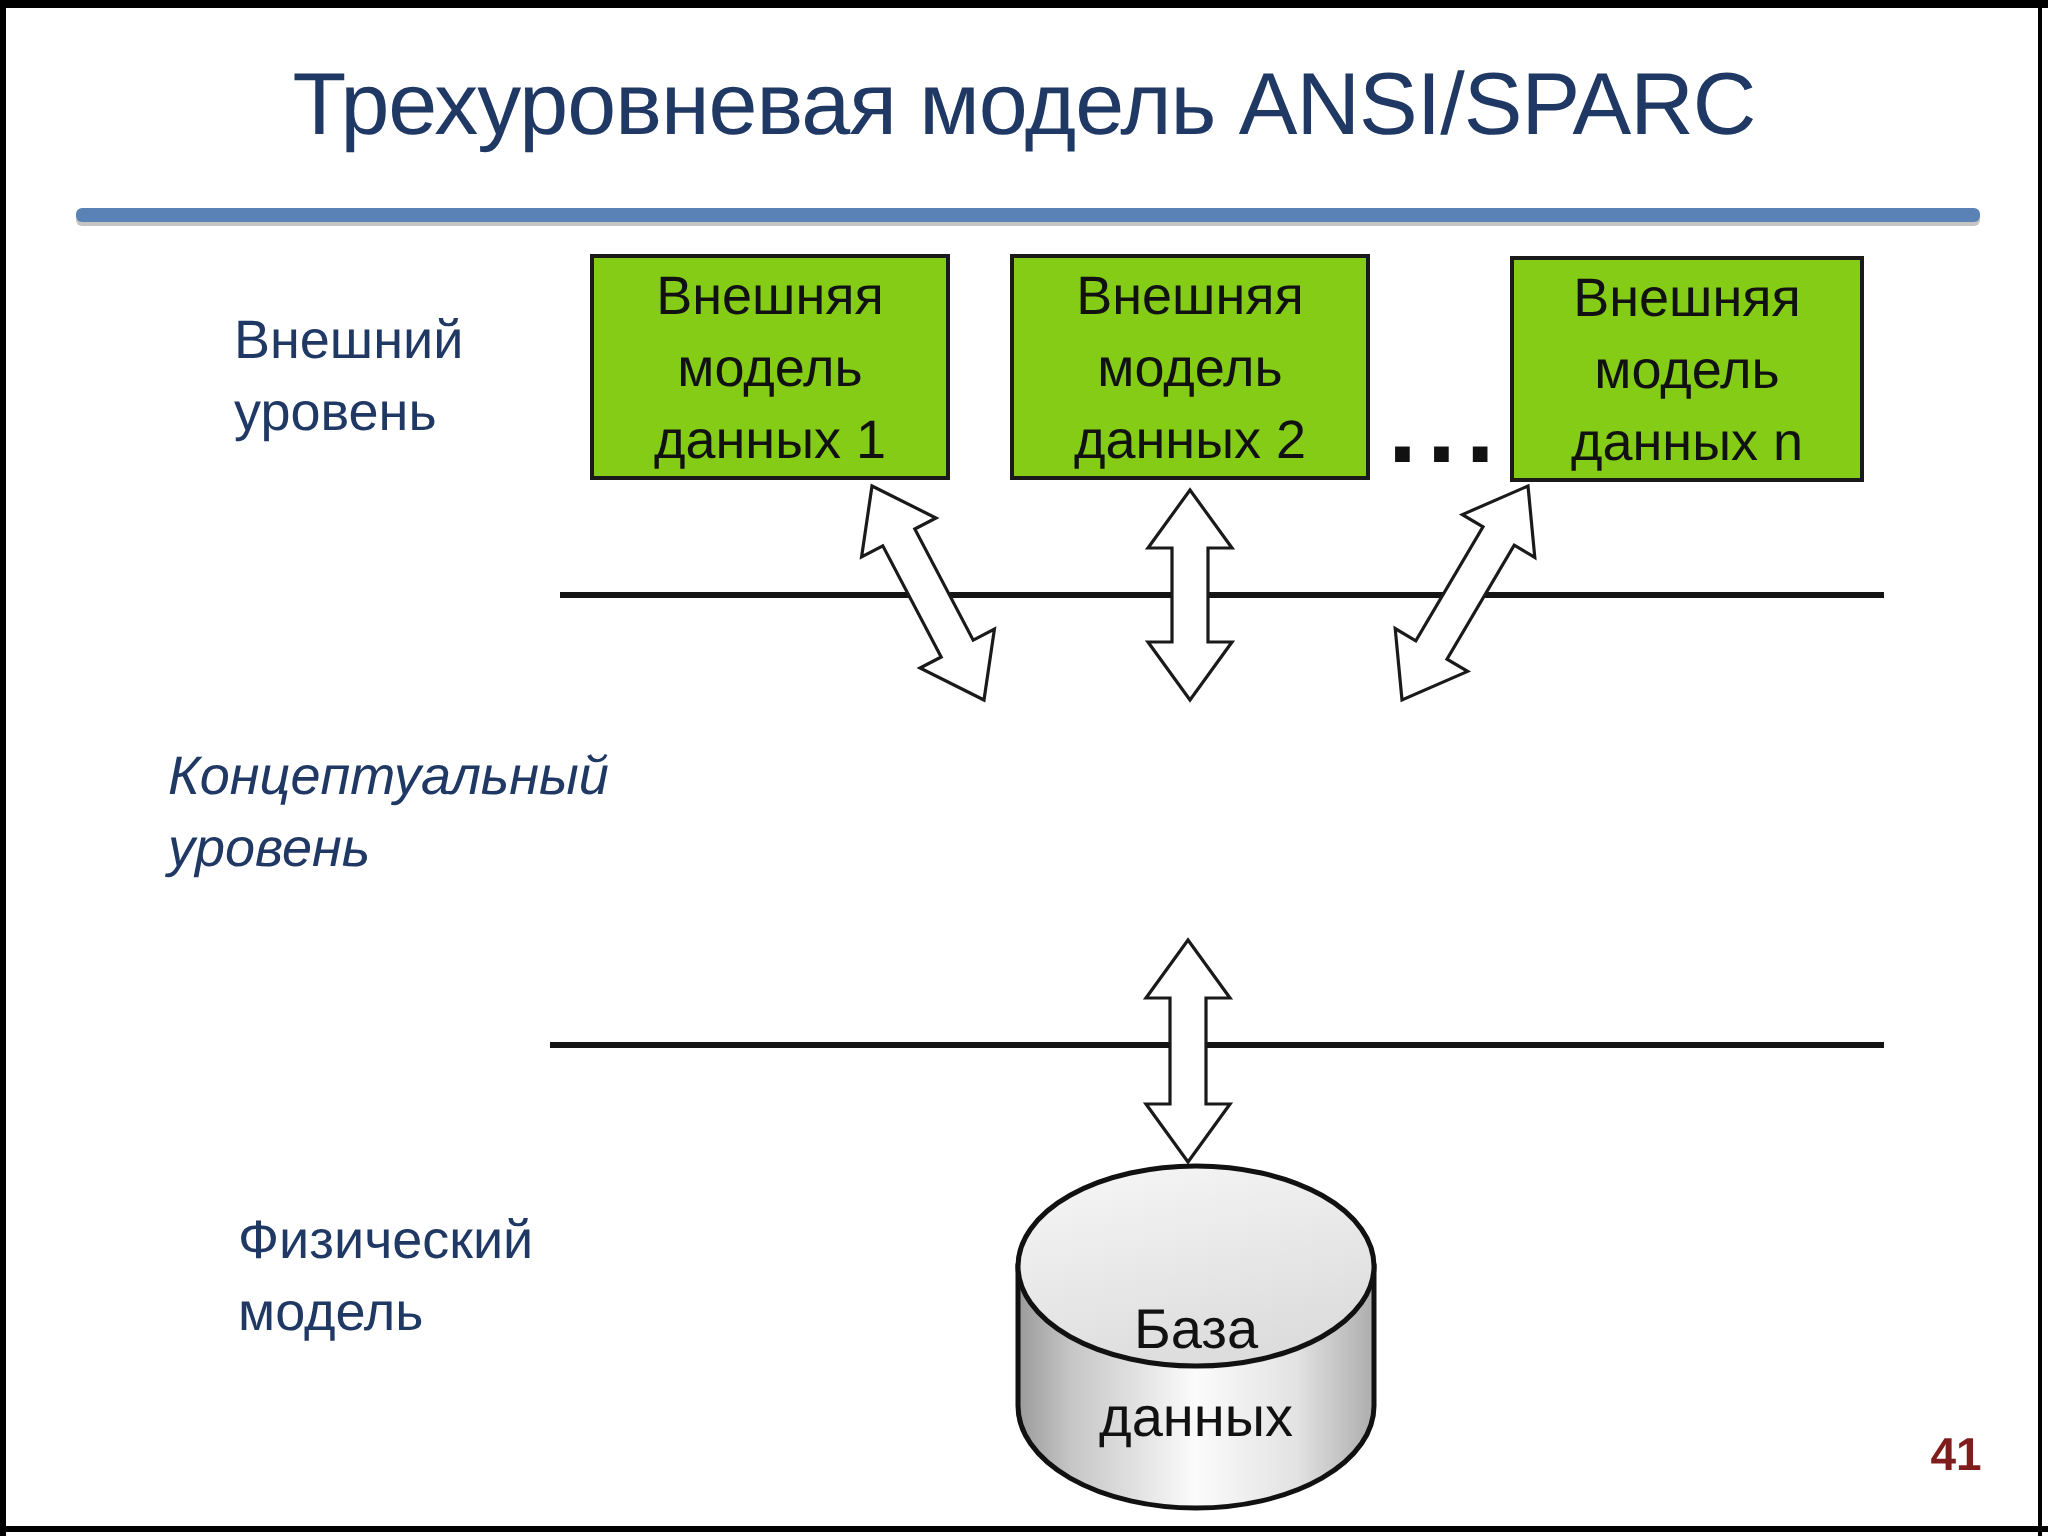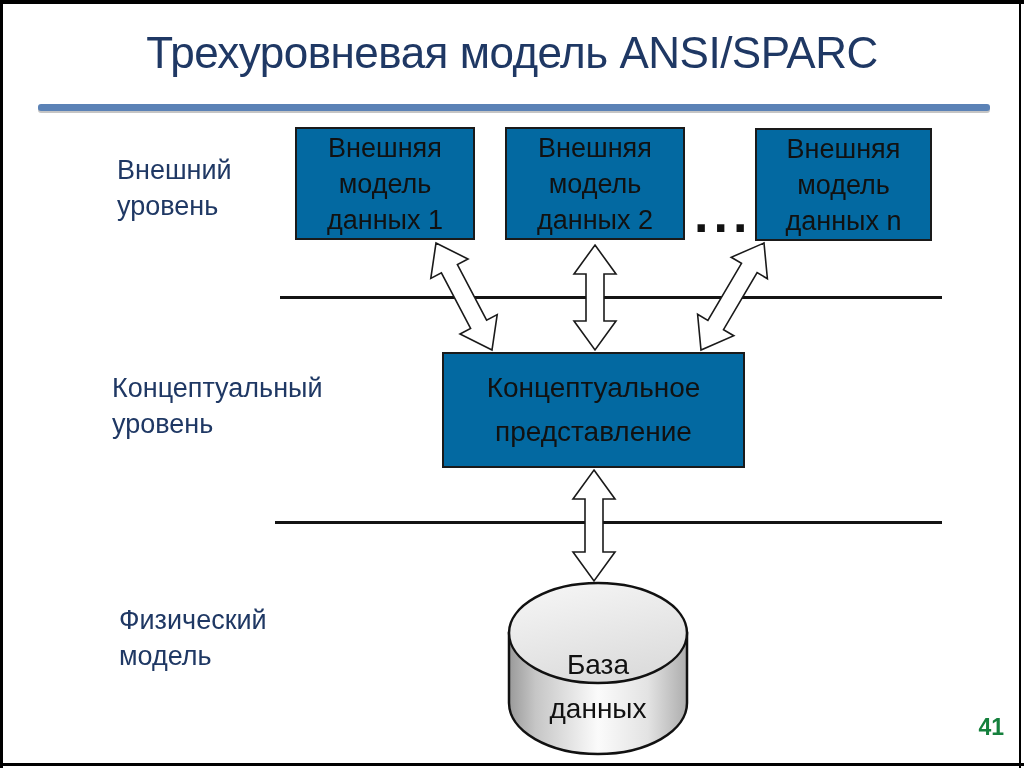--- a/index.html
+++ b/index.html
@@ -32,27 +32,27 @@
 
   .level-label{
     position:absolute;
     color:#1f3864;
     font-size:27px;line-height:36px;
     text-align:left;
     white-space:pre-line;
     margin-left:40px;
   }
   .lvl-external   {left:77px;  top:152px; width:220px;}
-  .lvl-conceptual {left:72px;  top:370px; width:262px;}
+  .lvl-conceptual {left:44px;  top:370px; width:262px;font-style:italic;}
   .lvl-physical   {left:79px;  top:602px; width:220px;}
 
   .model-box{
     position:absolute;
     box-sizing:border-box;
-    background:#0369a1;
+    background:#84cc16;
     border:2px solid #1a1a1a;
     color:#111;
     font-size:27px;line-height:36px;
     text-align:center;
     display:flex;align-items:center;justify-content:center;
     white-space:pre-line;
   }
   .box-1{left:295px;top:127px;width:180px;height:113px;}
   .box-2{left:505px;top:127px;width:180px;height:113px;}
   .box-n{left:755px;top:128px;width:177px;height:113px;}
@@ -84,22 +84,22 @@
     color:#111;
     font-size:28px;line-height:44px;
     text-align:center;
     white-space:pre-line;
     z-index:5;
     margin-top:46px;
   }
 
   .page-number{
     position:absolute;left:952px;top:714px;width:52px;
-    text-align:right;
-    color:#15803d;
+    text-align:center;
+    color:#7f1d1d;
     font-size:23px;font-weight:bold;
   }
 </style>
 </head>
 <body>
 
 <div class="slide">
 
   <div class="title">Трехуровневая модель ANSI/SPARC</div>
   <div class="title-rule"></div>
@@ -119,22 +119,20 @@
 данных 2</div>
   <div class="model-box box-n">Внешняя
 модель
 данных n</div>
 
   <div class="ellipsis">...</div>
 
   <div class="sep-line sep-1"></div>
   <div class="sep-line sep-2"></div>
 
-  <div class="model-box box-conceptual">Концептуальное
-представление</div>
 
   <svg class="arrows-svg" viewBox="0 0 1024 768" xmlns="http://www.w3.org/2000/svg">
     <defs>
       <linearGradient id="cylBody" x1="0" y1="0" x2="1" y2="0">
         <stop offset="0" stop-color="#9a9a9a"></stop>
         <stop offset="0.15" stop-color="#c6c6c6"></stop>
         <stop offset="0.5" stop-color="#fbfbfb"></stop>
         <stop offset="0.78" stop-color="#e3e3e3"></stop>
         <stop offset="1" stop-color="#adadad"></stop>
       </linearGradient>

